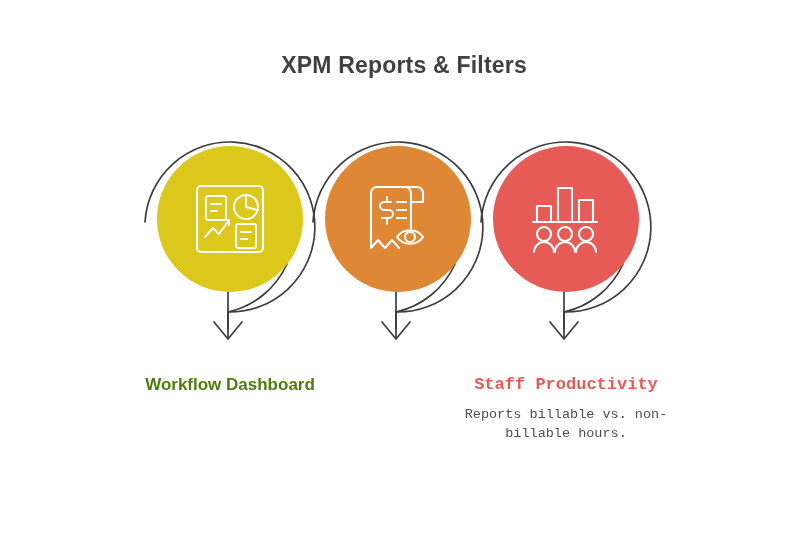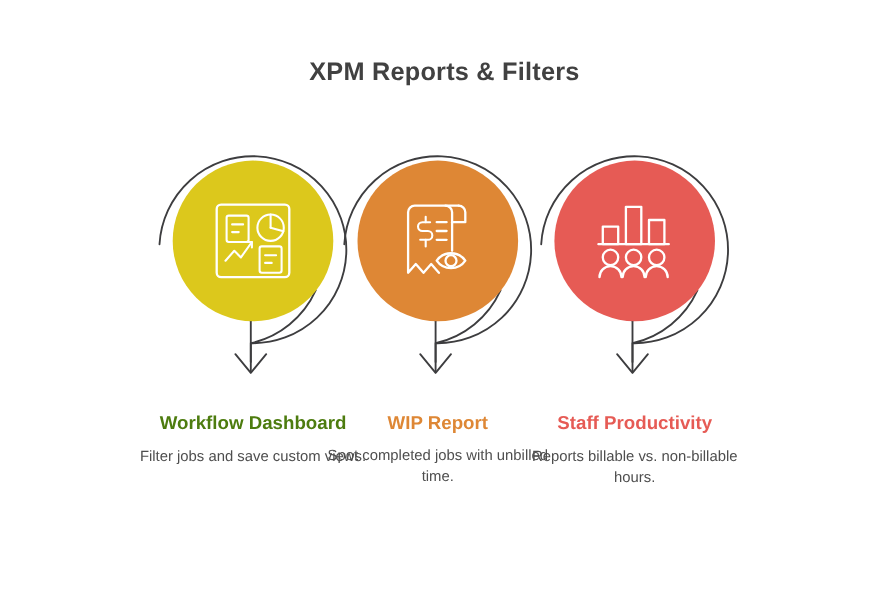--- a/index.html
+++ b/index.html
@@ -35,21 +35,21 @@
 
   
   .column {
     position: absolute;
     top: 0;
     width: 230px;
     height: 536px;
   }
   .col-0 { left: 115px; }
   .col-1 { left: 283px; }
-  .col-2 { left: 462px; }
+  .col-2 { left: 451px; font-family: Liberation Mono, monospace; }
 
   
   .ring-svg {
     position: absolute;
     left: 0;
     top: 124px;
     width: 230px;
     height: 235px;
     overflow: visible;
   }
@@ -160,21 +160,20 @@
           <polyline class="glyph-thin" points="33,40 38,40 38,45"></polyline>
           <rect class="glyph-thin" x="45" y="44" width="20" height="24" rx="2"></rect>
           <line class="glyph-thin" x1="50" y1="52" x2="60" y2="52"></line>
           <line class="glyph-thin" x1="50" y1="59" x2="56" y2="59"></line>
         </svg>
       </div>
     </div>
 
     <div class="caption cap-0">
       <div class="cap-title" style="color: #4d7c0f;">Workflow Dashboard</div>
-      <div class="cap-desc">Filter jobs and save custom views.</div>
     </div>
   </div>
 
   <div class="column col-1">
 
     <svg class="ring-svg" viewBox="0 0 230 235">
       <path class="ring-path" d="M 30 98
                A 85 85 0 1 1 113 188
                L 113 205
                M 113 188
@@ -199,24 +198,20 @@
           <line class="glyph-thin" x1="28" y1="38" x2="28" y2="44"></line>
           <line class="glyph" x1="38" y1="22" x2="47" y2="22"></line>
           <line class="glyph" x1="38" y1="30" x2="47" y2="30"></line>
           <line class="glyph" x1="38" y1="38" x2="47" y2="38"></line>
           <path class="glyph" d="M 38 57 c 6 -9 20 -9 26 0 c -6 9 -20 9 -26 0 z"></path>
           <circle class="glyph" cx="51" cy="57" r="5"></circle>
         </svg>
       </div>
     </div>
 
-    <div class="caption cap-1">
-      <div class="cap-title" style="color: rgb(222, 135, 53);">WIP Report</div>
-      <div class="cap-desc">Spot completed jobs with unbilled time.</div>
-    </div>
   </div>
 
   <div class="column col-2">
 
     <svg class="ring-svg" viewBox="0 0 230 235">
       <path class="ring-path" d="M 30 98
                A 85 85 0 1 1 113 188
                L 113 205
                M 113 188
                A 85 85 0 0 0 172 140" stroke="#3d3d3f"></path>

